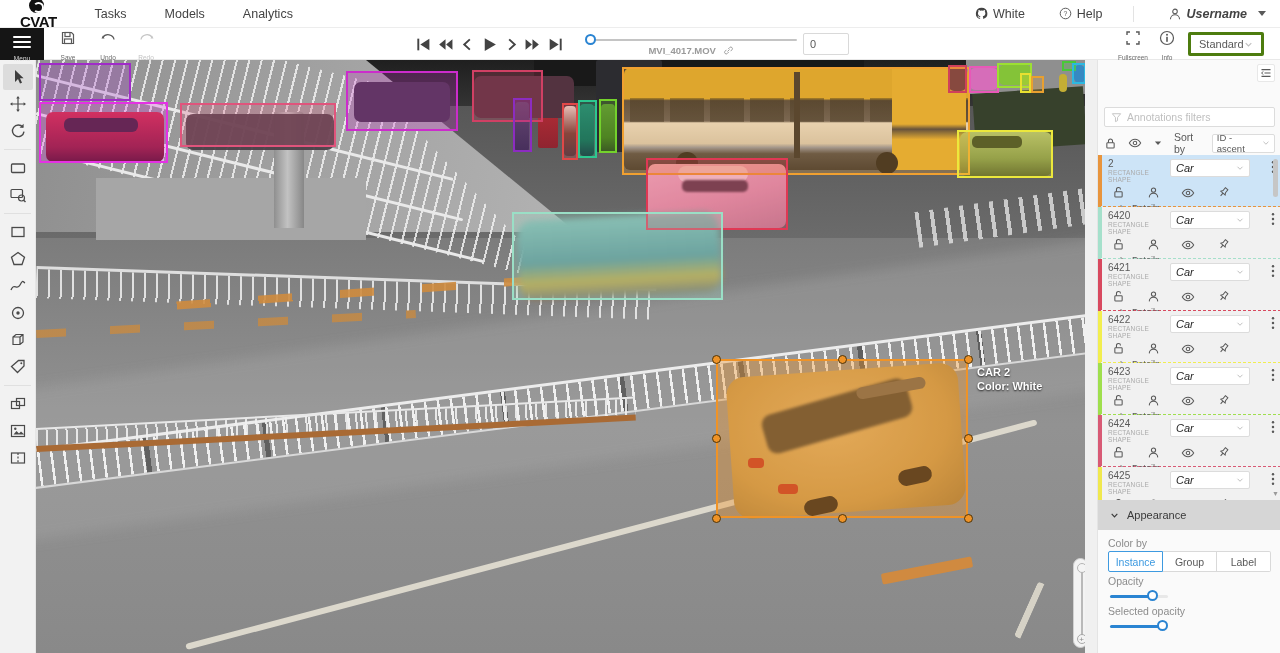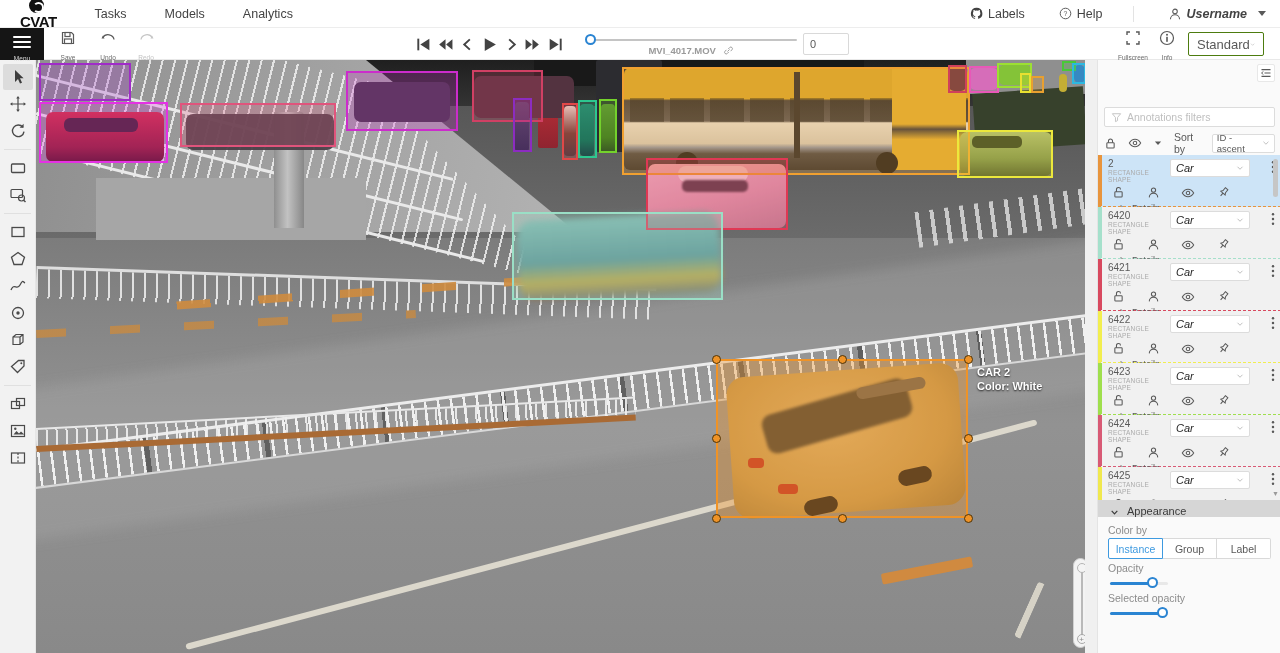--- a/index.html
+++ b/index.html
@@ -30,21 +30,21 @@
   .sb-btn.disabled .lbl { color:#c2c2c2; }
   .playback { position:absolute; left:412px; top:0; height:32px; display:flex; align-items:center; }
   .pb-btn { width:22px; height:24px; display:flex; align-items:center; justify-content:center; cursor:pointer; }
   .frame-slider { position:absolute; left:585px; top:0; width:212px; height:32px; }
   .fs-track { position:absolute; left:6px; right:0; top:11px; height:2px; background:#c4c4c4; border-radius:1px; }
   .fs-handle { position:absolute; left:0px; top:6px; width:11px; height:11px; border-radius:50%; background:#fff; border:2px solid #2a84d2; }
   .fs-name { position:absolute; left:0; right:0; top:17px; text-align:center; font-size:9.5px; color:#9a9a9a;font-weight:bold; }
   .frame-input { position:absolute; left:803px; top:5px; width:46px; height:22px; border:1px solid #d9d9d9; border-radius:2px; font-size:11px; color:#595959; padding:0 6px; background:#fff; }
   .right-ctrl { position:absolute; top:2px; text-align:center; cursor:pointer; }
   .right-ctrl .lbl { font-size:6.5px; color:#6a6a6a; margin-top:1px; }
-  .ws-select { position:absolute; left:1188px; top:4px; width:76px; height:24px; border:1px solid #4d7c0f; border-radius:2px; background:#fff; font-size:13px; color:#595959; display:flex; align-items:center; padding:0 8px; justify-content:space-between; cursor:pointer; }
+  .ws-select { position:absolute; left:1188px; top:4px; width:76px; height:24px; border:3px solid #4d7c0f; border-radius:2px; background:#fff; font-size:11px; color:#595959; display:flex; align-items:center; padding:0 8px; justify-content:space-between; cursor:pointer; }
 
   
   .content { position:absolute; left:0; top:60px; width:1280px; height:593px; }
   .toolcol { position:absolute; left:0; top:0; width:36px; height:593px; background:#f2f2f2; border-right:1px solid #e6e6e6; padding-top:3px; z-index:15; }
   .tool { width:30px; height:26px; margin:1px auto; display:flex; align-items:center; justify-content:center; border-radius:2px; cursor:pointer; }
   .tool.selected { background:#dcdcdc; }
   .tdiv { height:1px; background:#e0e0e0; margin:5px 4px; }
 
   
   .canvas { position:absolute; left:36px; top:0; width:1049px; height:593px; background:#8b8b8b; overflow:hidden; }
@@ -138,21 +138,21 @@
   .obj-icons { display:flex; width:118px; justify-content:space-between; margin:3px 0 0 4px; }
   .obj-icons span { cursor:pointer; display:flex; }
   .obj-details { display:flex; align-items:center; gap:6px; margin:3px 0 0 10px; cursor:pointer; }
   .obj-details-label { font-size:9px; color:#595959; }
   .list-scroll { position:absolute; right:1px; top:97px; width:6px; height:340px; }
   .list-scroll .thumb { position:absolute; top:2px; left:0; width:5px; height:38px; background:#c6c6c6; border-radius:3px; }
   .list-scroll .down { position:absolute; bottom:0px; left:-1px; font-size:7px; color:#9a9a9a; }
 
   
   .appearance { position:absolute; left:0; top:440px; width:183px; height:153px; background:#fafafa; }
-  .app-header { height:17px; background:#d6d6d6; display:flex; align-items:flex-end; gap:8px; padding-left:12px; cursor:pointer; }
+  .app-header { height:30px; background:#d6d6d6; display:flex; align-items:center; gap:8px; padding-left:12px; cursor:pointer; }
   .app-header span { font-size:11px; color:#3a3a3a; }
   .app-body { padding:4px 10px 0; }
   .app-label { font-size:10.5px; color:#8c8c8c; margin-top:3px; }
   .colorby-group { display:flex; margin-top:2px; }
   .cb-btn { flex:1; height:21px; background:#fff; border:1px solid #d9d9d9; border-left-width:0; font-size:10.5px; color:#595959; display:flex; align-items:center; justify-content:center; cursor:pointer; }
   .cb-btn:first-child { border-left-width:1px; border-radius:2px 0 0 2px; }
   .cb-btn:last-child { border-radius:0 2px 2px 0; }
   .cb-btn.selected { border:1px solid #3e9ae0; color:#3e9ae0; z-index:1; }
   .slider { position:relative; width:58px; height:12px; margin:3px 0 0 2px; }
   .slider .track { position:absolute; left:0; top:5px; width:100%; height:2.5px; background:#e8e8e8; border-radius:2px; }
@@ -176,21 +176,21 @@
       <span class="brand-name">CVAT</span>
     </div>
     <span class="nav-item">Tasks</span>
     <span class="nav-item">Models</span>
     <span class="nav-item">Analytics</span>
     <div class="top-right">
       <span class="tr-item">
         <svg width="13" height="13" viewBox="0 0 16 16">
             <path fill="#434343" d="M8 1a7 7 0 0 0-2.2 13.6c.3.1.5-.1.5-.3v-1.2c-2 .4-2.4-.9-2.4-.9-.3-.8-.8-1-.8-1-.6-.5 0-.5 0-.5.7.1 1.1.8 1.1.8.6 1.1 1.7.8 2.1.6.1-.5.3-.8.5-1-1.6-.2-3.2-.8-3.2-3.5 0-.8.3-1.4.7-1.9-.1-.2-.3-.9.1-1.9 0 0 .6-.2 2 .7a6.6 6.6 0 0 1 3.6 0c1.4-.9 2-.7 2-.7.4 1 .2 1.7.1 1.9.4.5.7 1.1.7 1.9 0 2.7-1.7 3.3-3.3 3.5.3.2.5.7.5 1.3v1.9c0 .2.2.4.5.3A7 7 0 0 0 8 1z"></path>
           </svg>
-        <span>Labels</span>
+        <span>White</span>
       </span>
       <span class="tr-item">
         <svg width="13" height="13" viewBox="0 0 16 16">
             <circle cx="8" cy="8" r="6.5" fill="none" stroke="#595959" stroke-width="1.2"></circle>
             <text x="8" y="11" font-size="8.5" text-anchor="middle" fill="#595959" font-family="Liberation Sans">?</text>
           </svg>
         <span>Help</span>
       </span>
       <span class="tr-sep"></span>
       <span class="tr-item">

